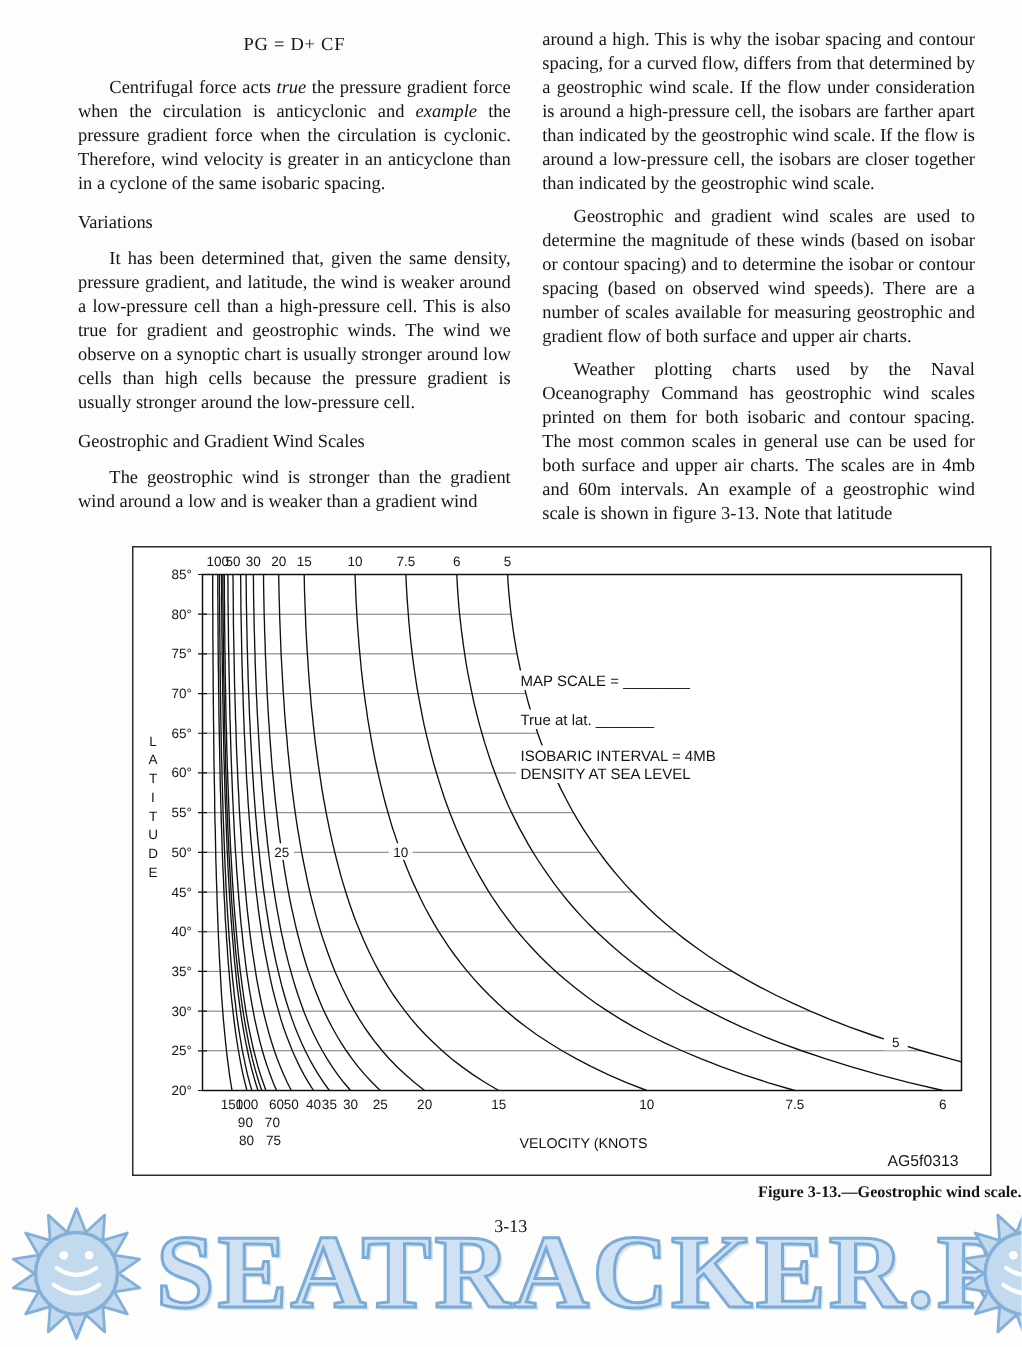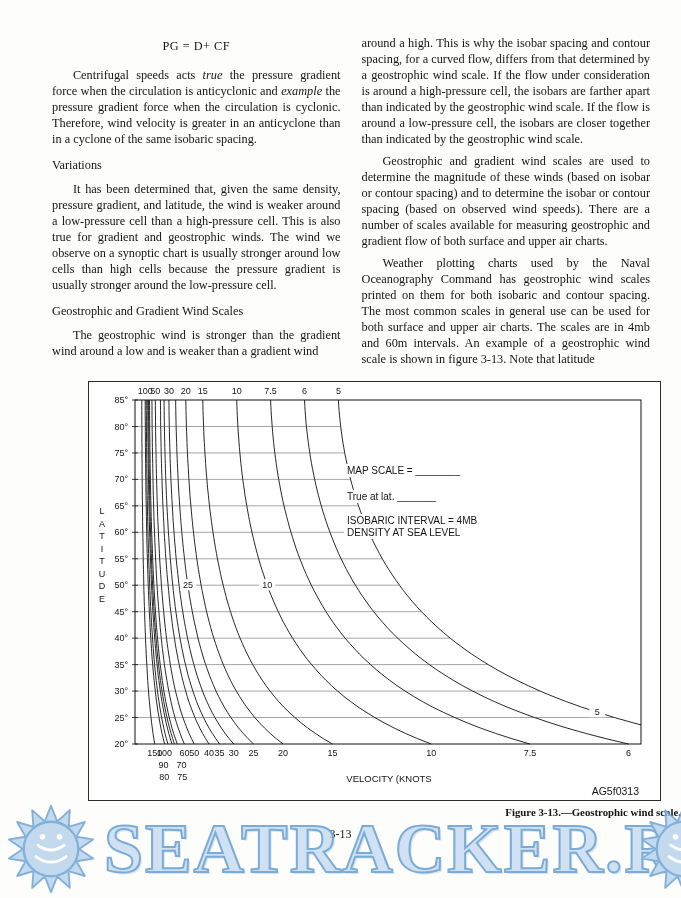--- a/index.html
+++ b/index.html
@@ -1,18 +1,18 @@
 <!DOCTYPE html>
 <html><head>
 <meta charset="utf-8">
 <style>
   *{box-sizing:border-box}
   html,body{margin:0;padding:0}
   body{width:681px;height:898px;background:#fdfdfc;font-family:"Liberation Serif",serif;color:#141414;position:relative;overflow:hidden}
-  .columns{display:flex;gap:21px;padding:35px 31px 0 52px}
+  .columns{display:flex;gap:21px;padding:18px 31px 0 52px}
   .col{flex:1;min-width:0;font-size:12.3px;line-height:16px;text-align:justify}
   .col p{margin:0 0 6px;text-indent:1.7em}
   .col p.noindent{text-indent:0}
   .equation{text-align:center;margin:3px 0 13px;letter-spacing:.5px}
   .col h3{font-size:12.3px;margin:10px 0 8px;font-weight:normal}
   .figure{position:relative;width:573px;height:420px;margin:8px 0 0 88px;border:1px solid #2b2b2b;background:#fff}
   .figure svg{display:block}
   svg text{font-family:"Liberation Sans",sans-serif;fill:#141414}
   .ag-code{position:absolute;right:21px;bottom:3px;font-family:"Liberation Sans",sans-serif;font-size:10.5px}
   .caption{text-align:right;font-weight:bold;font-size:10.8px;margin-top:5px}
@@ -23,21 +23,21 @@
   .sun-right{position:absolute;right:-50px;top:1px}
 </style>
 </head>
 <body>
 
 <div class="page">
 
   <div class="columns">
     <div class="col">
       <div class="equation">PG = D+ CF</div>
-      <p><span>Centrifugal speeds acts </span><i>true</i><span> the pressure gradient force when the circulation is anticyclonic and </span><i>example</i><span> the pressure gradient force when the circulation is cyclonic. Therefore, wind velocity is greater in an anticyclone than in a cyclone of the same isobaric spacing.</span></p>
+      <p><span>Centrifugal force acts </span><i>true</i><span> the pressure gradient force when the circulation is anticyclonic and </span><i>example</i><span> the pressure gradient force when the circulation is cyclonic. Therefore, wind velocity is greater in an anticyclone than in a cyclone of the same isobaric spacing.</span></p>
       <h3>Variations</h3>
       <p>It has been determined that, given the same density, pressure gradient, and latitude, the wind is weaker around a low-pressure cell than a high-pressure cell. This is also true for gradient and geostrophic winds. The wind we observe on a synoptic chart is usually stronger around low cells than high cells because the pressure gradient is usually stronger around the low-pressure cell.</p>
       <h3>Geostrophic and Gradient Wind Scales</h3>
       <p>The geostrophic wind is stronger than the gradient wind around a low and is weaker than a gradient wind</p>
     </div>
     <div class="col">
       <p class="noindent">around a high. This is why the isobar spacing and contour spacing, for a curved flow, differs from that determined by a geostrophic wind scale. If the flow under consideration is around a high-pressure cell, the isobars are farther apart than indicated by the geostrophic wind scale. If the flow is around a low-pressure cell, the isobars are closer together than indicated by the geostrophic wind scale.</p>
       <p>Geostrophic and gradient wind scales are used to determine the magnitude of these winds (based on isobar or contour spacing) and to determine the isobar or contour spacing (based on observed wind speeds). There are a number of scales available for measuring geostrophic and gradient flow of both surface and upper air charts.</p>
       <p>Weather plotting charts used by the Naval Oceanography Command has geostrophic wind scales printed on them for both isobaric and contour spacing. The most common scales in general use can be used for both surface and upper air charts. The scales are in 4mb and 60m intervals. An example of a geostrophic wind scale is shown in figure 3-13. Note that latitude</p>
     </div>

